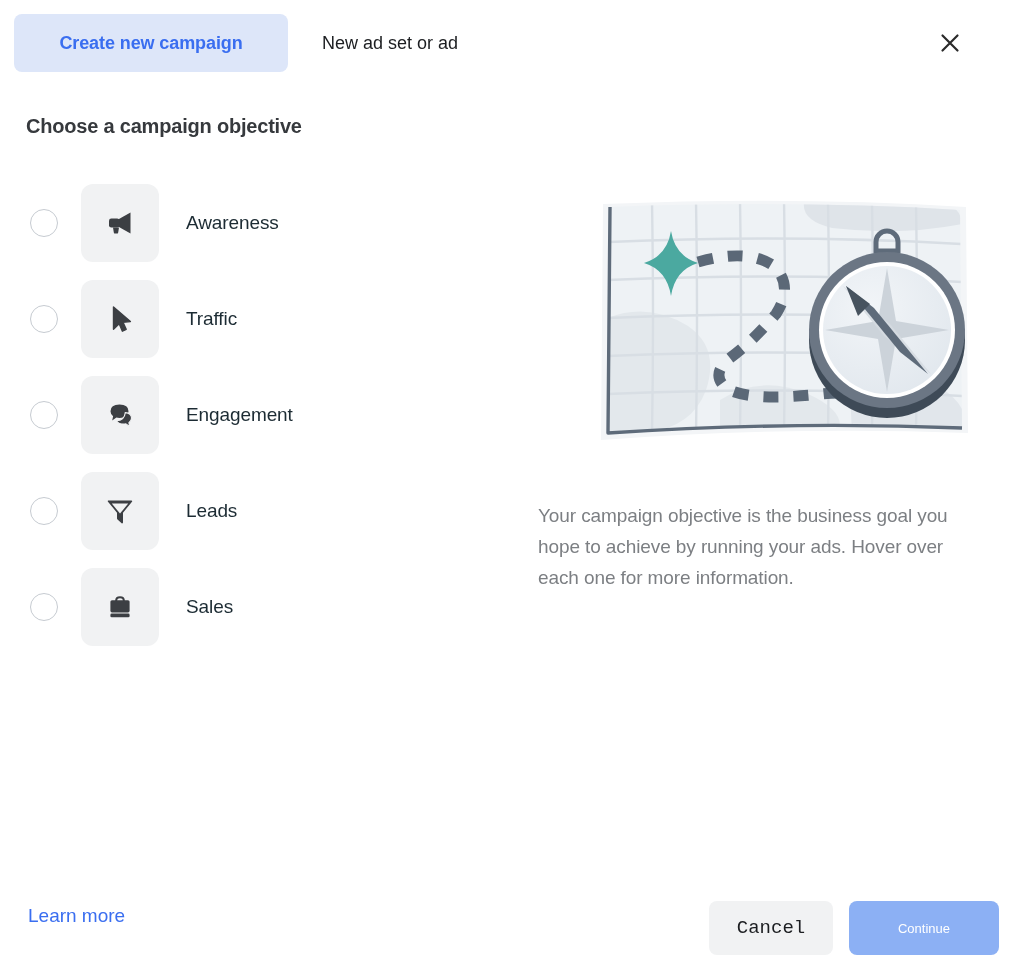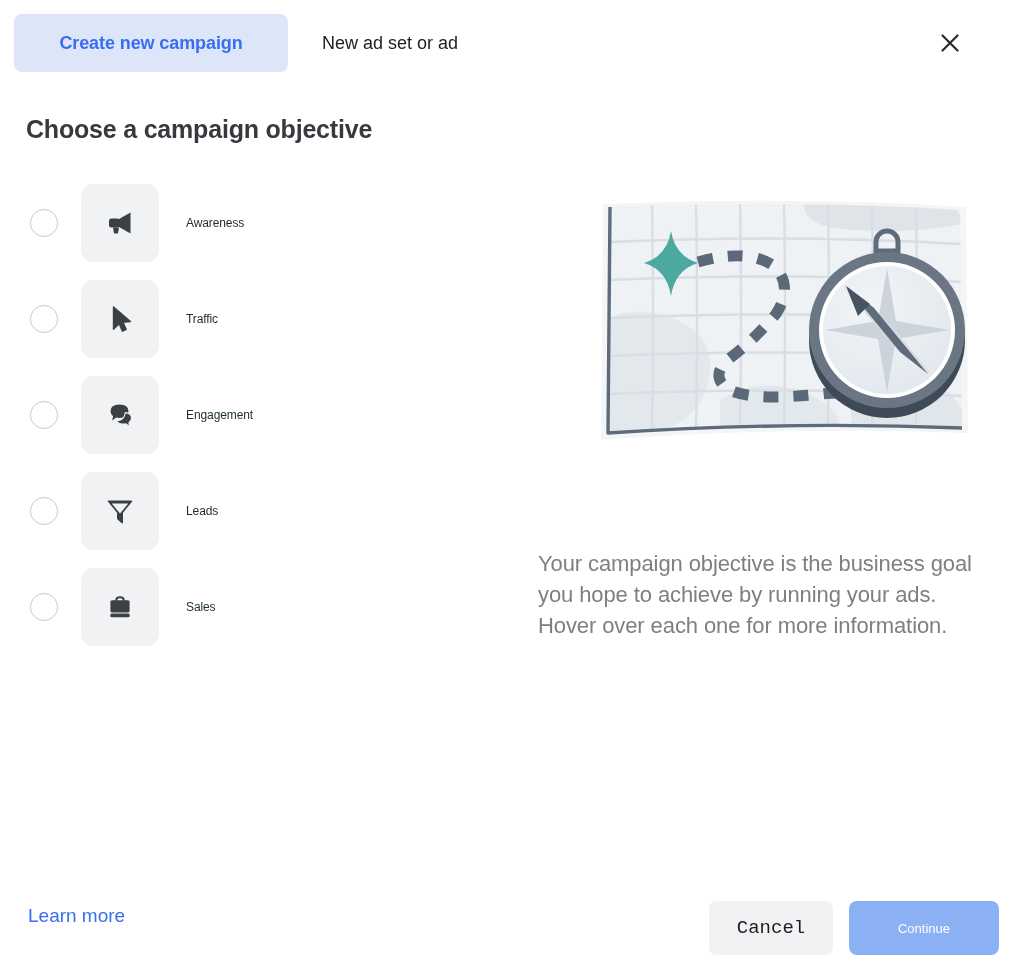--- a/index.html
+++ b/index.html
@@ -63,21 +63,21 @@
     display: flex;
     align-items: center;
     justify-content: center;
     padding: 0;
   }
 
   
   #section-heading {
     position: absolute;
     left: 26px; top: 115px;
-    font-size: 25px;
+    font-size: 20px;
     font-weight: bold;
     color: #36393d;
     letter-spacing: -0.2px;
   }
 
   
   #objective-list {
     position: absolute;
     left: 0; top: 184px;
     width: 520px;
@@ -105,41 +105,41 @@
     width: 78px; height: 78px;
     background: #f1f2f3;
     border-radius: 12px;
     display: flex;
     align-items: center;
     justify-content: center;
   }
   .objective-label {
     position: absolute;
     left: 186px;
-    font-size: 12px;
+    font-size: 19px;
     color: #1c2b33;
     letter-spacing: -0.1px;
   }
 
   
   #right-panel {
     position: absolute;
     left: 520px; top: 190px;
     width: 504px;
   }
   #illustration-wrap {
     position: relative;
     width: 440px; height: 300px;
     margin-left: 50px;
   }
   #objective-description {
     position: absolute;
-    left: 538px; top: 548px;
+    left: 538px; top: 500px;
     width: 442px;
-    font-size: 22px;
+    font-size: 19px;
     line-height: 31px;
     color: #7c7f83;
     letter-spacing: -0.1px;
   }
 
   
   #footer {
     position: absolute;
     left: 0; bottom: 0;
     width: 1024px; height: 86px; padding-left: 47px;

